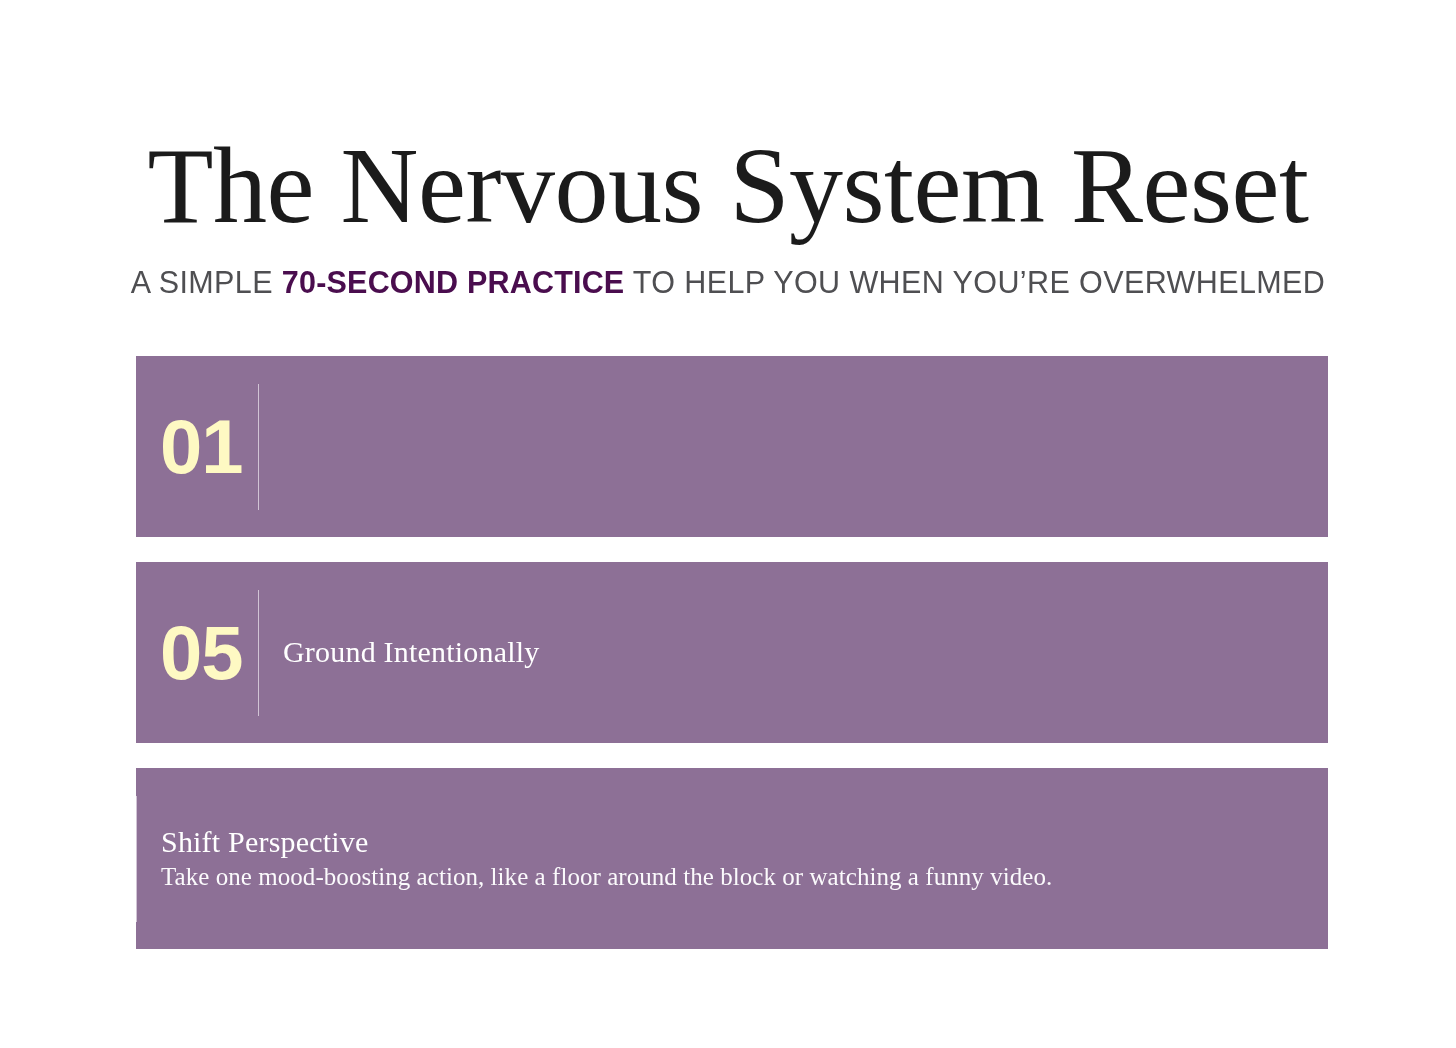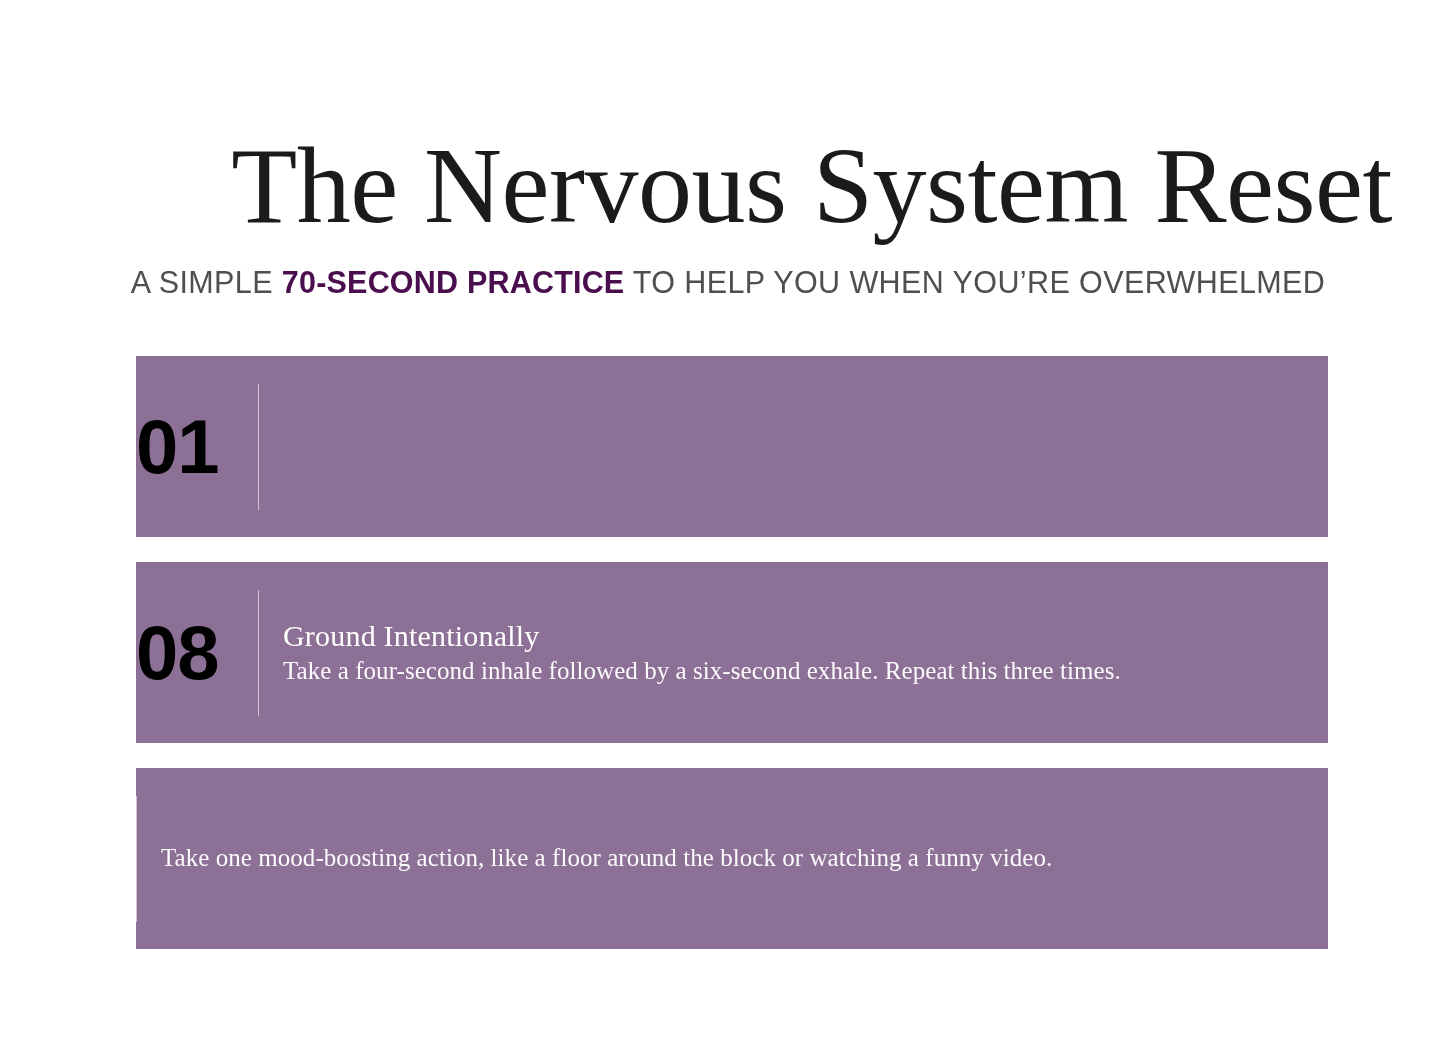--- a/index.html
+++ b/index.html
@@ -34,21 +34,21 @@
 
   .poster-title {
     margin: 0;
     padding: 0;
     font-family: "Liberation Serif", "DejaVu Serif", serif;
     font-weight: 400;
     font-size: 108px;
     line-height: 1.0;
     letter-spacing: -0.5px;
     color: #1b1b1b;
-    text-align: right;
+    text-align: center;
     padding-top: 132px;
     white-space: nowrap;
   }
 
   .poster-subtitle {
     margin: 0;
     padding-top: 26px;
     font-family: "Liberation Sans", sans-serif;
     font-weight: 300;
     font-size: 30.5px;
@@ -81,26 +81,27 @@
     align-items: center;
     width: 1192px;
     height: 181px;
     background: #8d7096;
     box-sizing: border-box;
   }
 
   .step-number {
     flex: 0 0 auto;
     width: 122px;
+    padding-left: 24px;
     box-sizing: border-box;
     font-family: "Liberation Sans", sans-serif;
     font-weight: 700;
     font-size: 76px;
     line-height: 1;
-    color: #000000;
+    color: #fef9c3;
     letter-spacing: -1px;
   }
 
   .step-divider {
     flex: 0 0 auto;
     width: 1px;
     height: 126px;
     background: #ddd2e1;
     opacity: 0.85;
   }
@@ -146,30 +147,30 @@
   </div>
 
   <div class="steps">
 
     <div class="step-card">
       <div class="step-number">01</div>
       <div class="step-divider"></div>
     </div>
 
     <div class="step-card">
-      <div class="step-number">08</div>
+      <div class="step-number">05</div>
       <div class="step-divider"></div>
       <div class="step-text">
         <p class="step-heading">Ground Intentionally</p>
-        <p class="step-body">Take a four-second inhale followed by a six-second exhale. Repeat this three times.</p>
       </div>
     </div>
 
     <div class="step-card">
       <div class="step-divider"></div>
       <div class="step-text">
+        <p class="step-heading">Shift Perspective</p>
         <p class="step-body">Take one mood-boosting action, like a floor around the block or watching a funny video.</p>
       </div>
     </div>
 
   </div>
 
 </div>
 
 </body></html>

